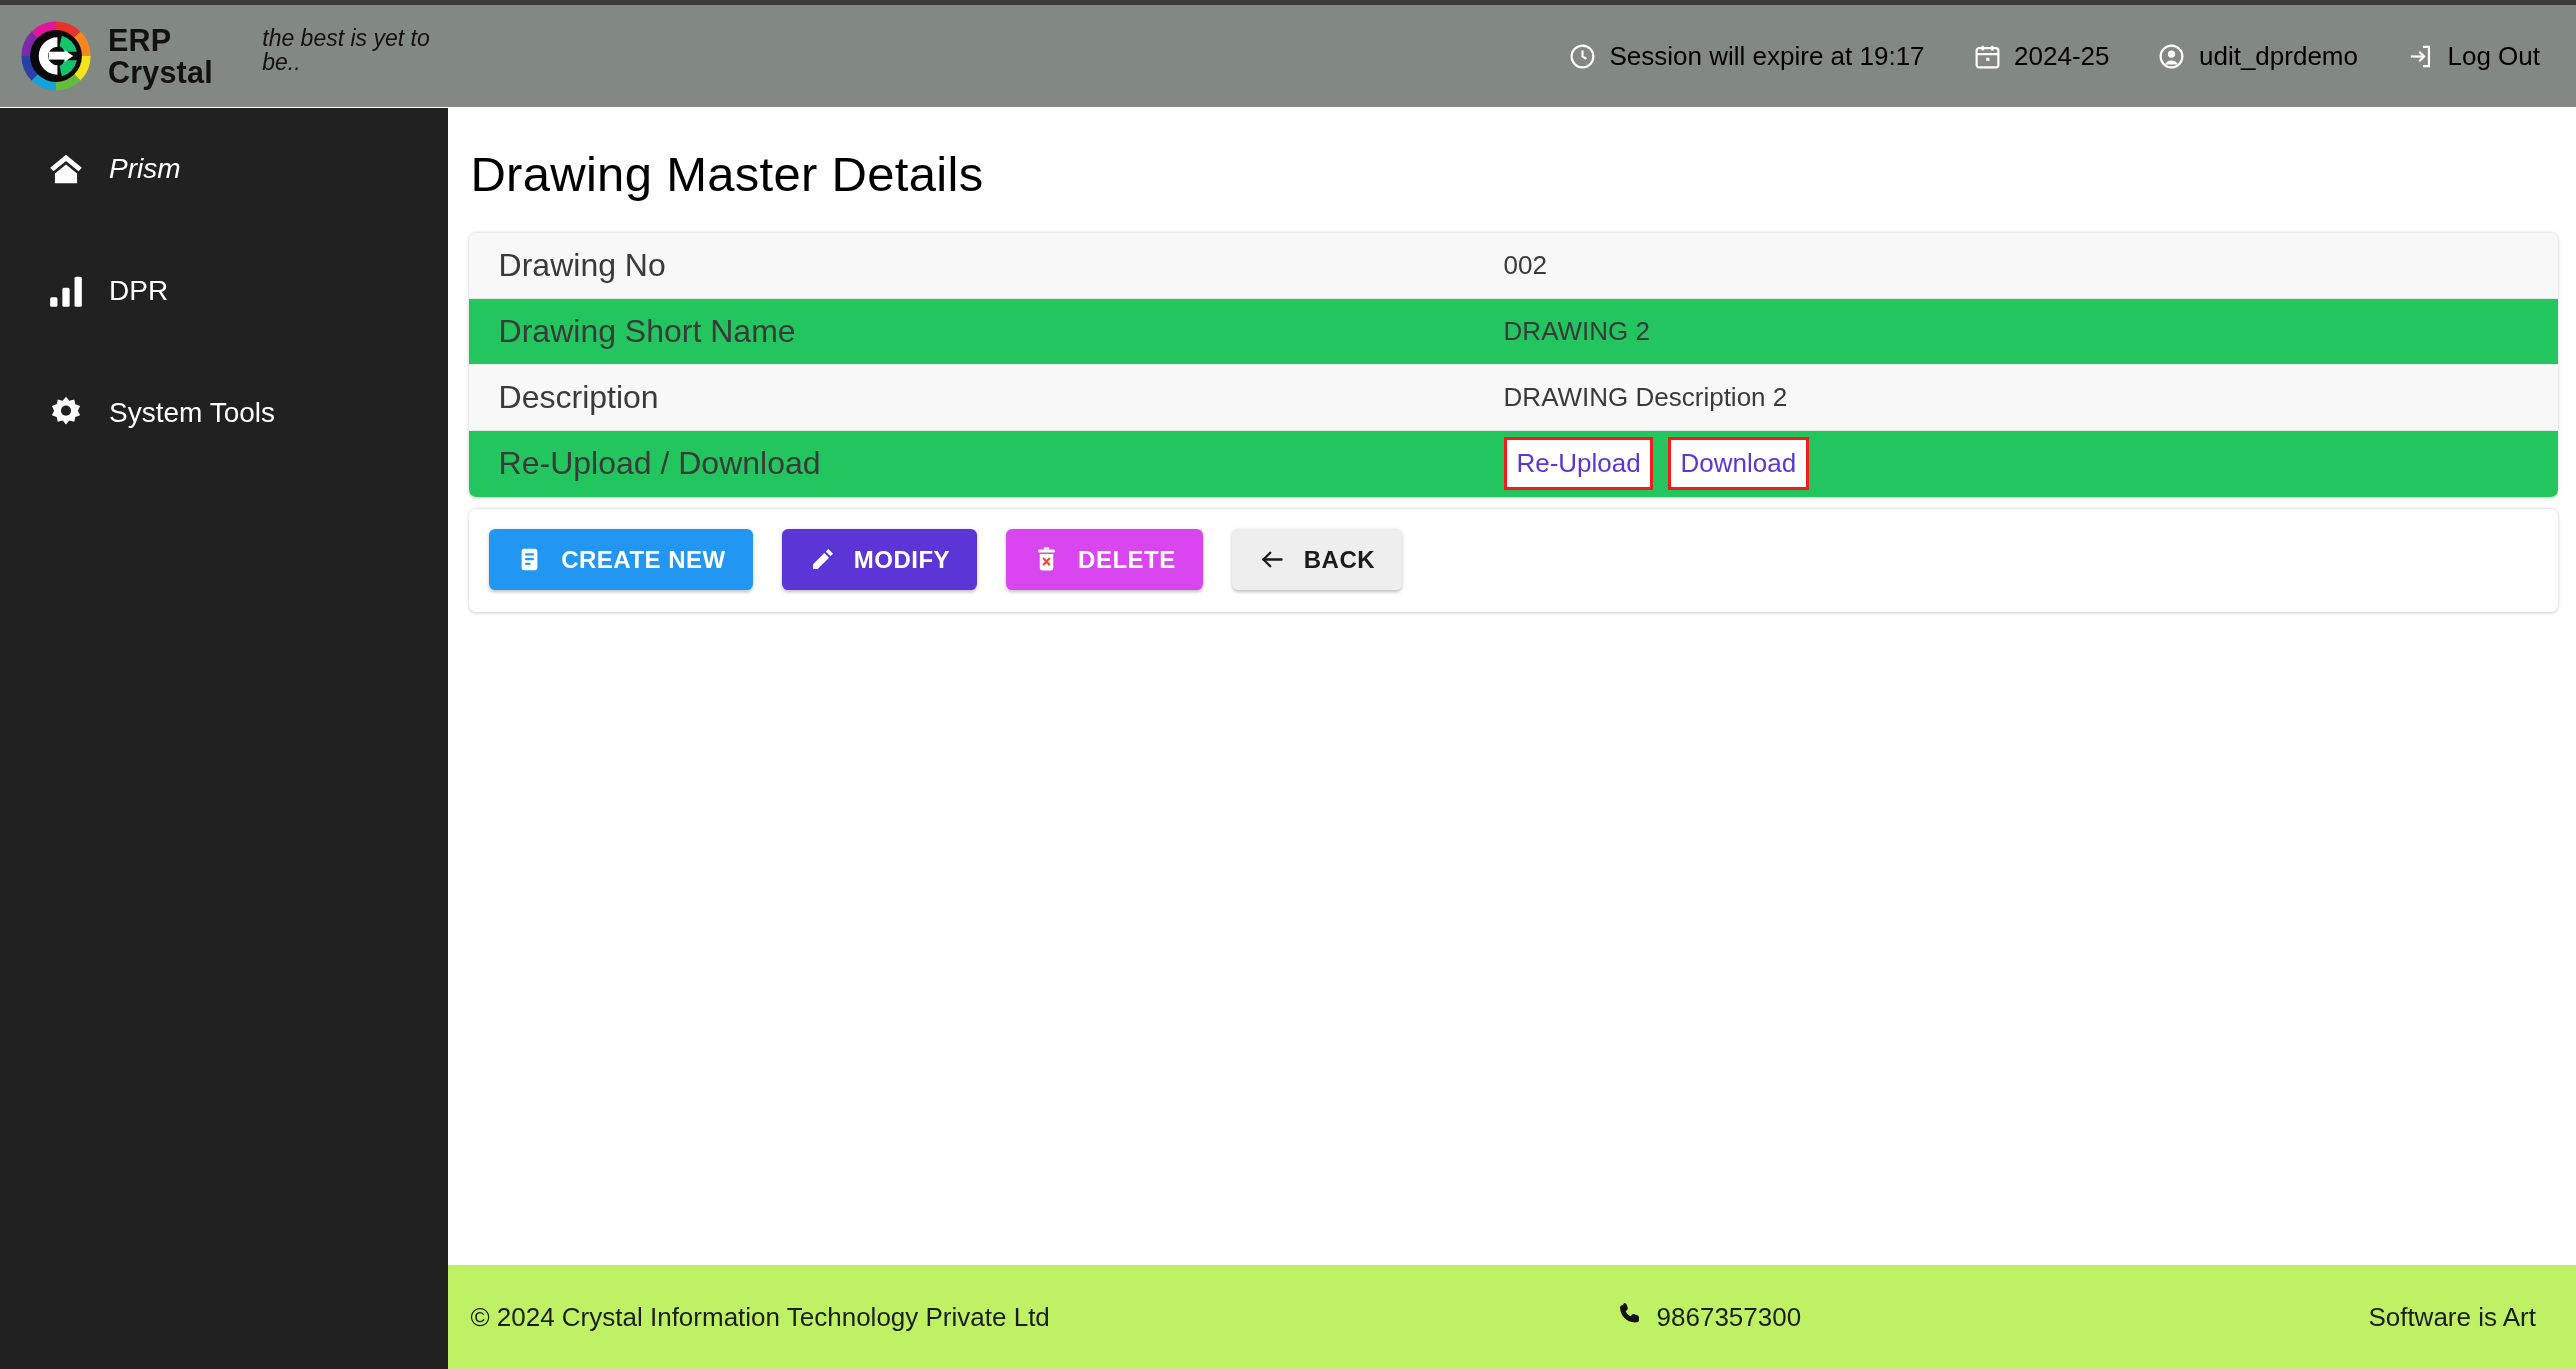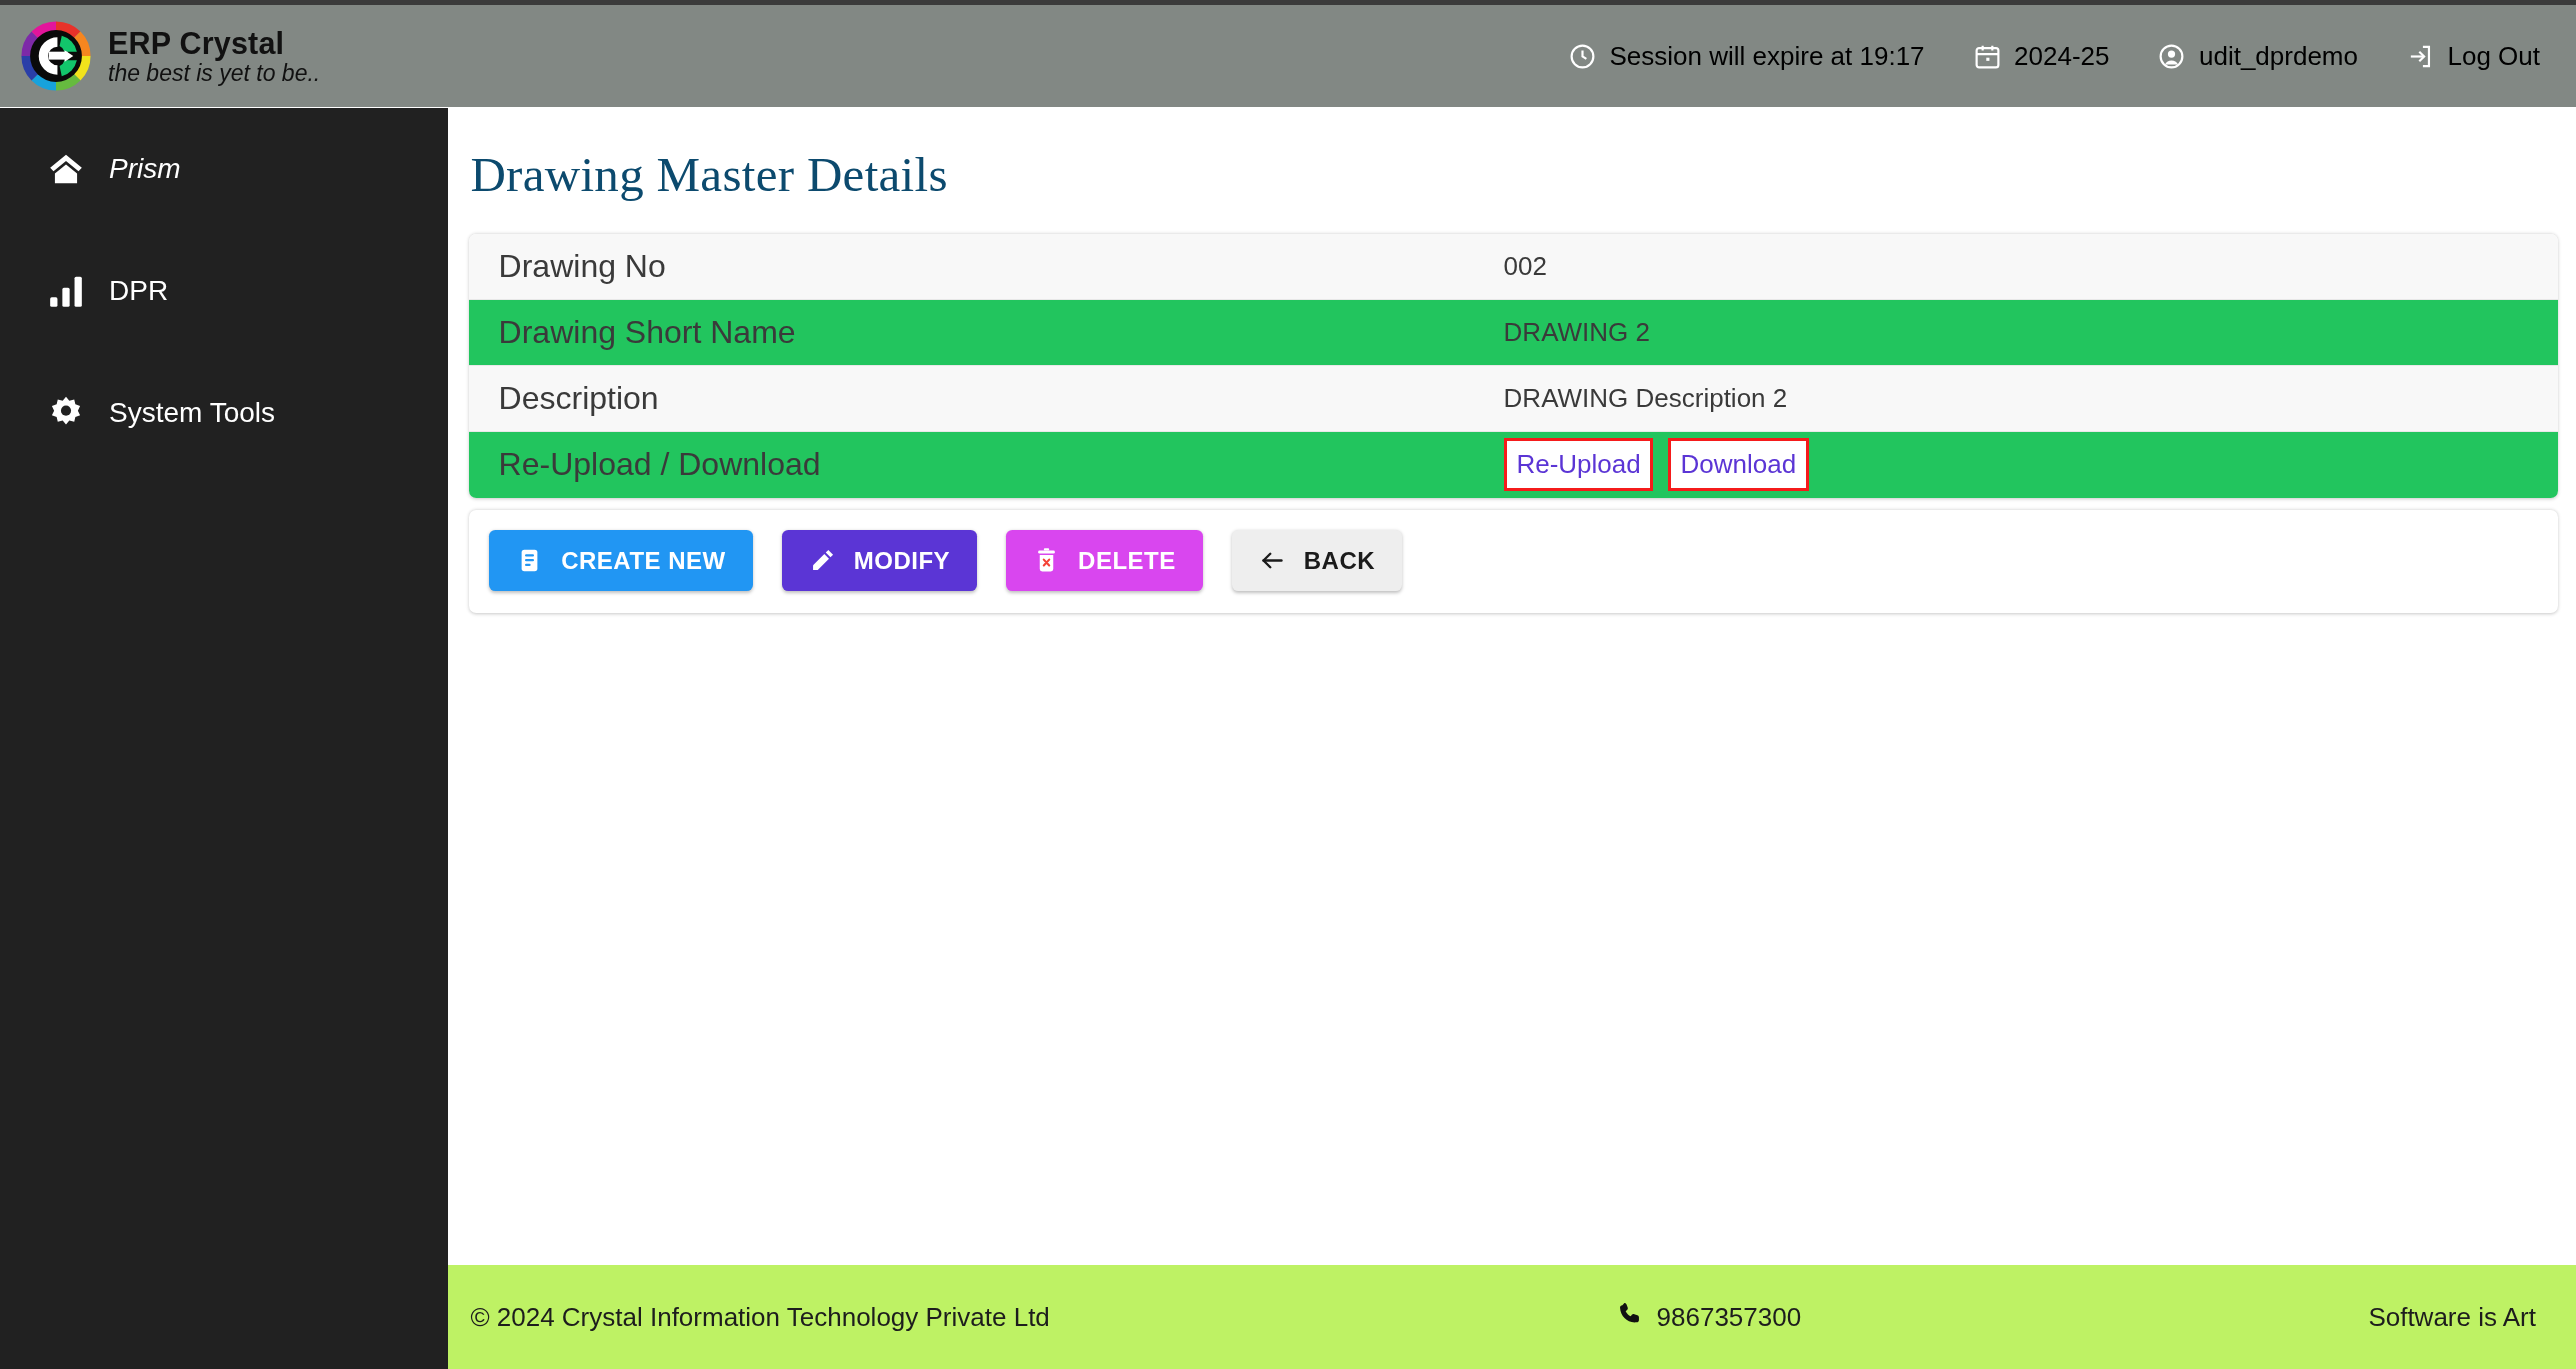--- a/index.html
+++ b/index.html
@@ -21,21 +21,21 @@
   .header {
     position: absolute; top: 5.4px; left: 0; width: 2576px; height: 102px;
     background: #828884;
     display: flex; align-items: center;
   }
   .brand {
     display: flex; align-items: center; gap: 16px;
     padding-left: 20px; width: 448px; flex: 0 0 448px;
   }
   .logo { width: 72px; height: 72px; flex: 0 0 72px; }
-  .brand-text { display: flex; flex-direction: column; justify-content: center; line-height: 1.05; }
+  .brand-text { display: flex; flex-direction: row; justify-content: center; line-height: 1.05; }
   .brand-title { font-size: 30.5px; font-weight: bold; color: #111; letter-spacing: 0.2px; }
   .brand-tag { font-size: 23px; font-style: italic; color: #111; margin-top: 1.8px; }
 
   .header-right {
     flex: 1; display: flex; align-items: center; justify-content: flex-end;
     gap: 48px; padding-right: 36px;
   }
   .hitem {
     display: flex; align-items: center; gap: 12.5px;
     color: #000000; font-size: 26px; white-space: nowrap;
@@ -55,22 +55,22 @@
   .side-item .sicon { width: 41px; height: 41px; flex: 0 0 41px; display: flex; align-items: center; justify-content: center; }
   .side-label { font-size: 28px; }
   .side-label.italic { font-style: italic; }
 
   
   .main {
     position: absolute; top: 108px; left: 448px;
     width: 2128px; height: 1158px; background: #ffffff;
   }
   .page-title {
-    font-size: 49px; color: #0c4a6e; font-weight: normal;
-    padding: 38px 0 0 22.4px; letter-spacing: 0.3px; font-family: Liberation Serif, serif;
+    font-size: 49px; color: #000000; font-weight: normal;
+    padding: 38px 0 0 22.4px; letter-spacing: 0.3px;
   }
 
   .card {
     margin: 30.5px 18px 0 20.6px;
     background: #ffffff;
     border-radius: 7.2px;
     box-shadow: 0 0.9px 3.6px rgba(0,0,0,0.22);
     overflow: hidden;
   }
   .row {

